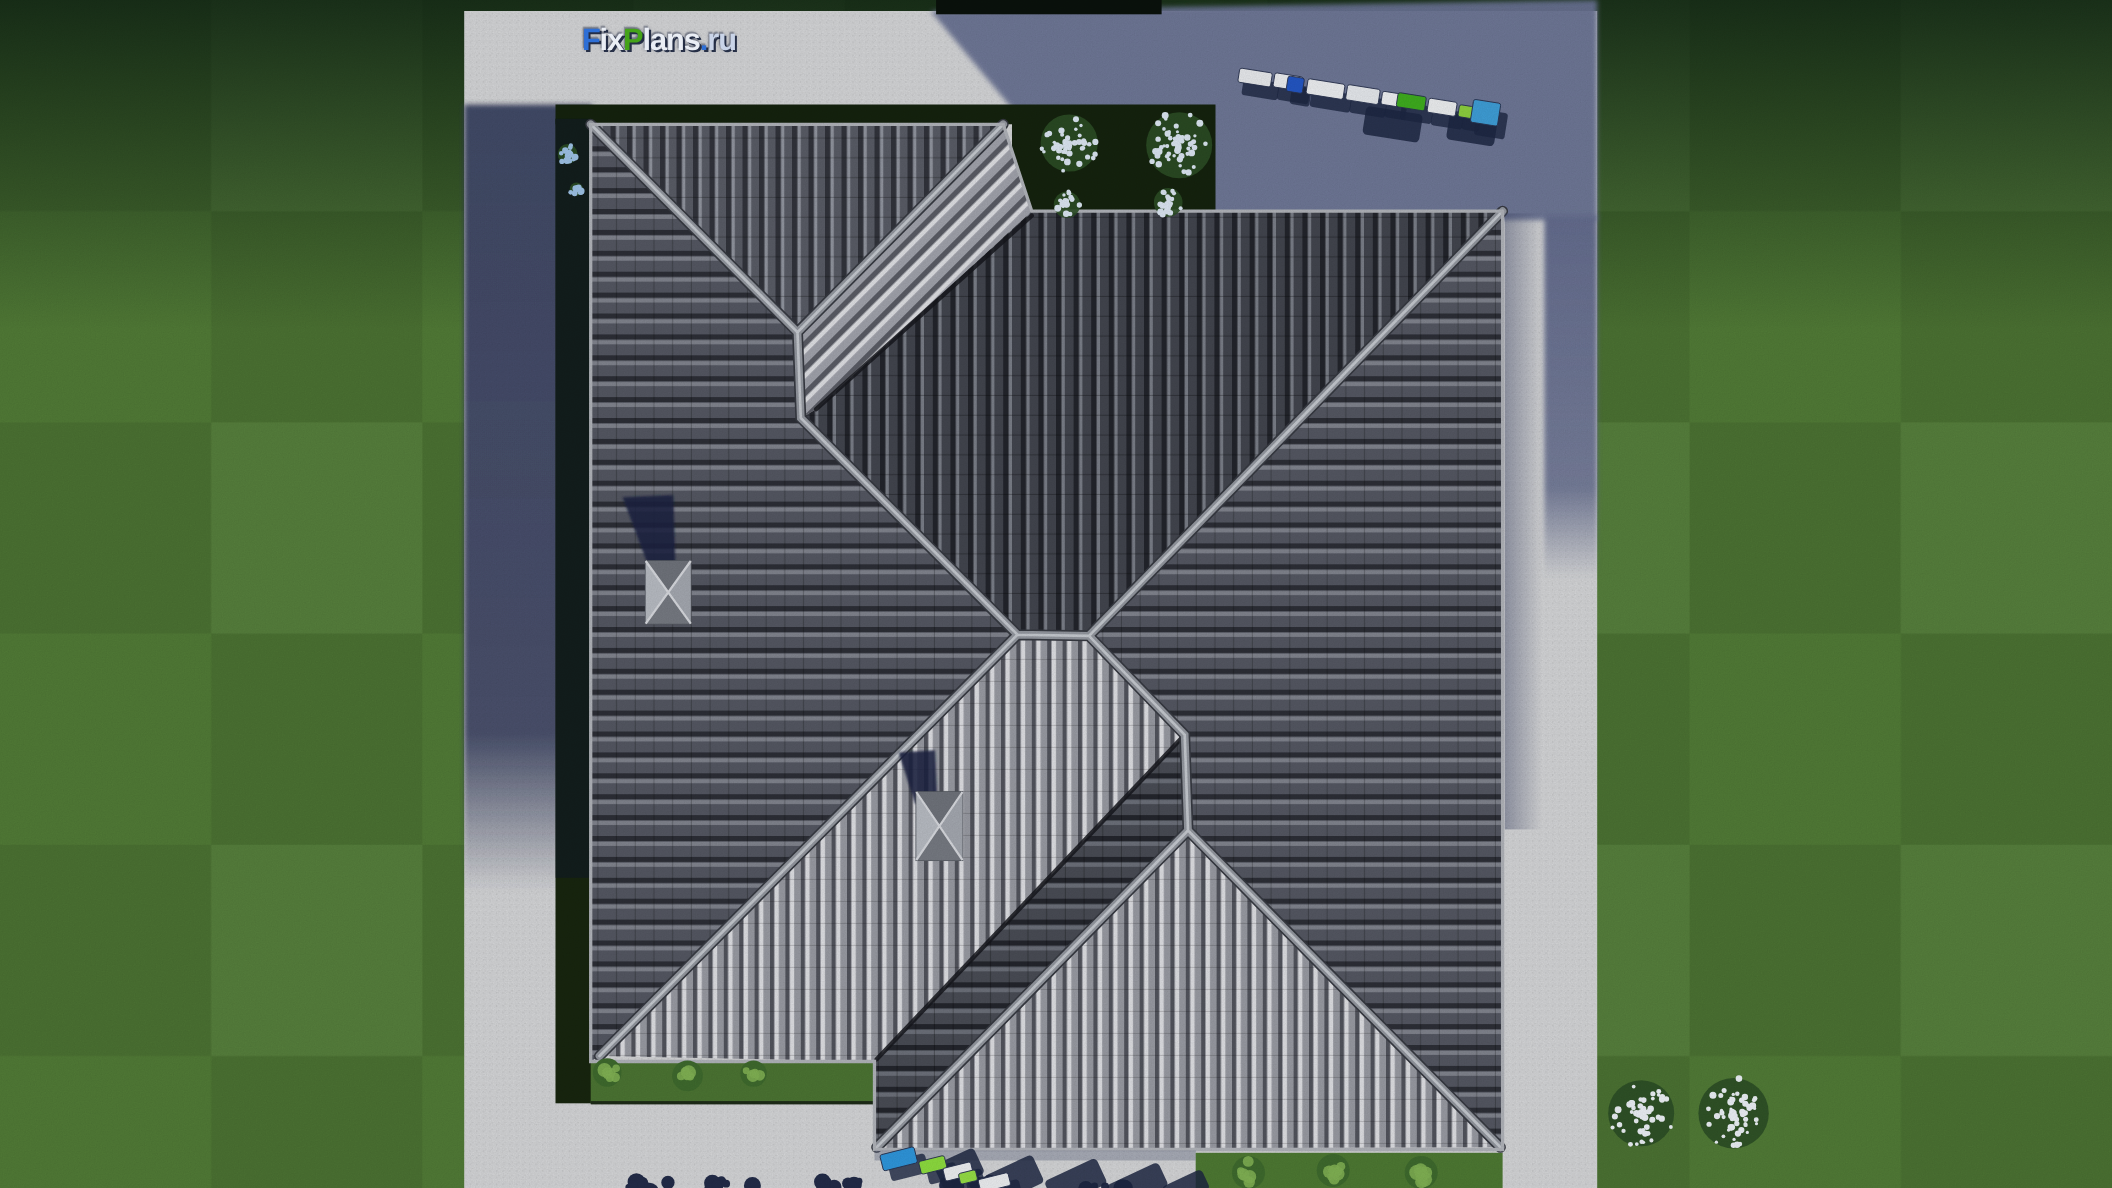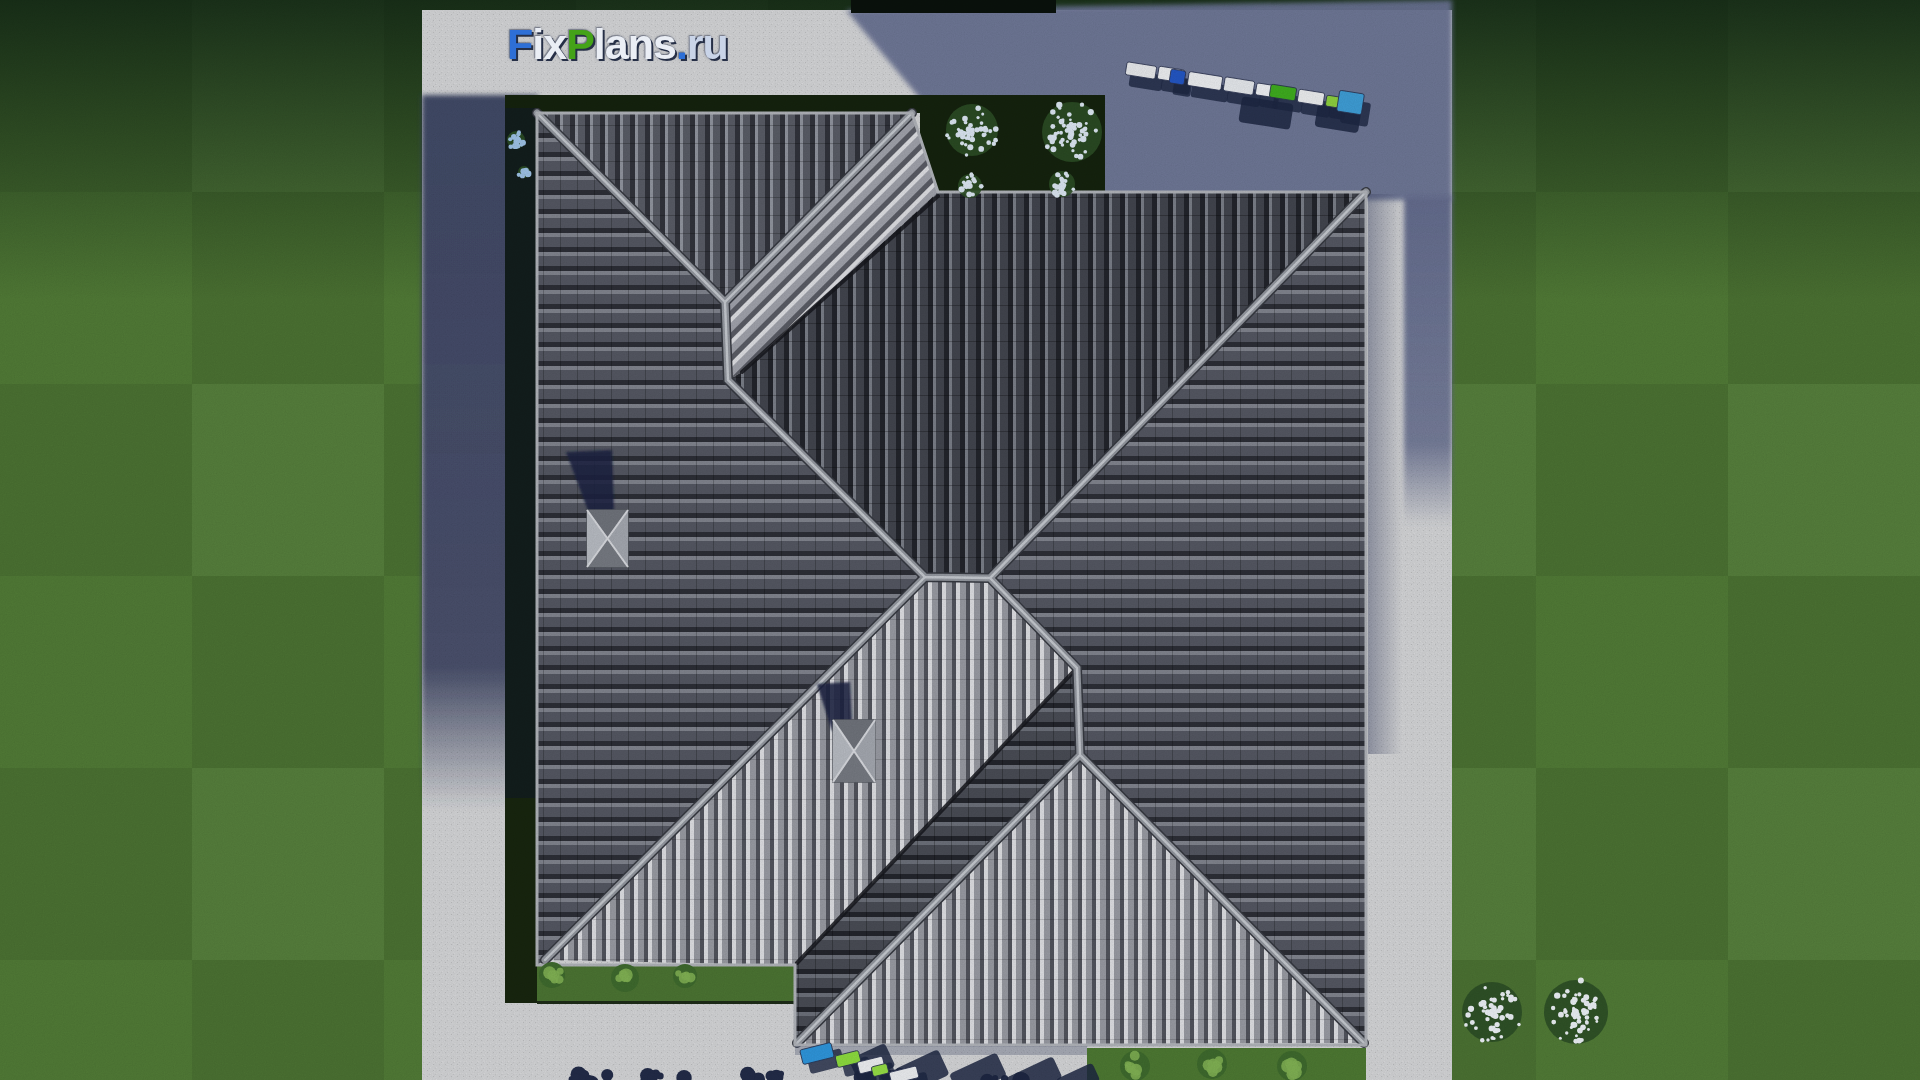--- a/index.html
+++ b/index.html
@@ -4,21 +4,21 @@
 <style>
   html,body{margin:0;padding:0;background:#222;}
   #stage{position:relative;width:1920px;height:1080px;overflow:hidden;
          font-family:"Liberation Sans",sans-serif;}
   #stage svg{position:absolute;left:0;top:0;}
   .ridge-dark{fill:none;stroke:#373a42;stroke-width:10;stroke-linecap:round;}
   .ridge-mid{fill:none;stroke:#9599a1;stroke-width:7;stroke-linecap:round;}
   .ridge-core{fill:none;stroke:#c7cbd1;stroke-width:2.4;stroke-linecap:round;}
   .valley{fill:none;stroke:#16181d;stroke-width:4;stroke-linecap:round;opacity:.85;}
   .fascia{fill:none;stroke:#b2b5bb;stroke-width:3;}
-  .logo{position:absolute;left:507px;top:20px;font-weight:bold;font-size:43px;
+  .logo{position:absolute;left:529px;top:20px;font-weight:bold;font-size:28px;
         letter-spacing:-1px;white-space:nowrap;
         text-shadow:2px 2px 0 rgba(22,32,58,.9),-1px -1px 1px rgba(22,32,58,.35),0 0 3px rgba(22,32,58,.45);}
 </style>
 </head>
 <body>
 
 <div id="stage">
 <svg width="1920" height="1080" viewBox="0 0 1920 1080">
   <defs>
 

